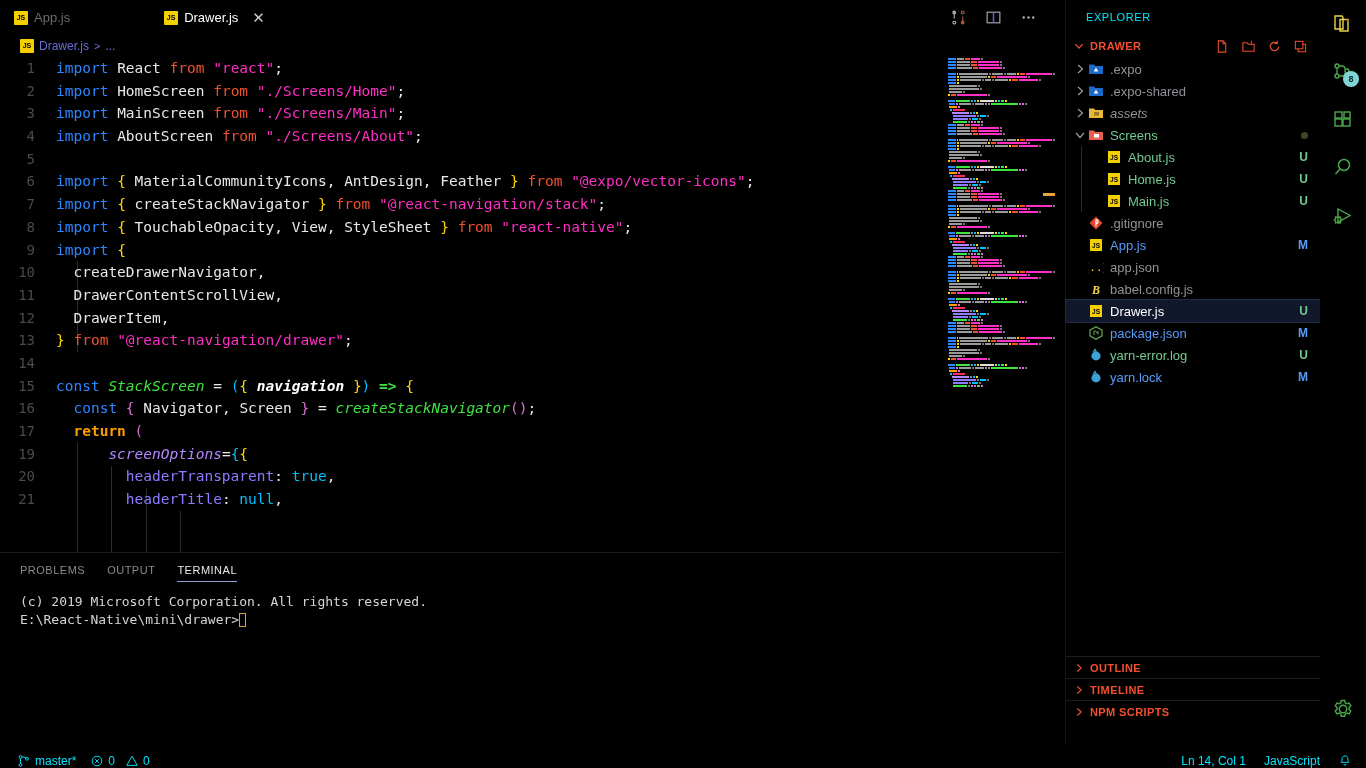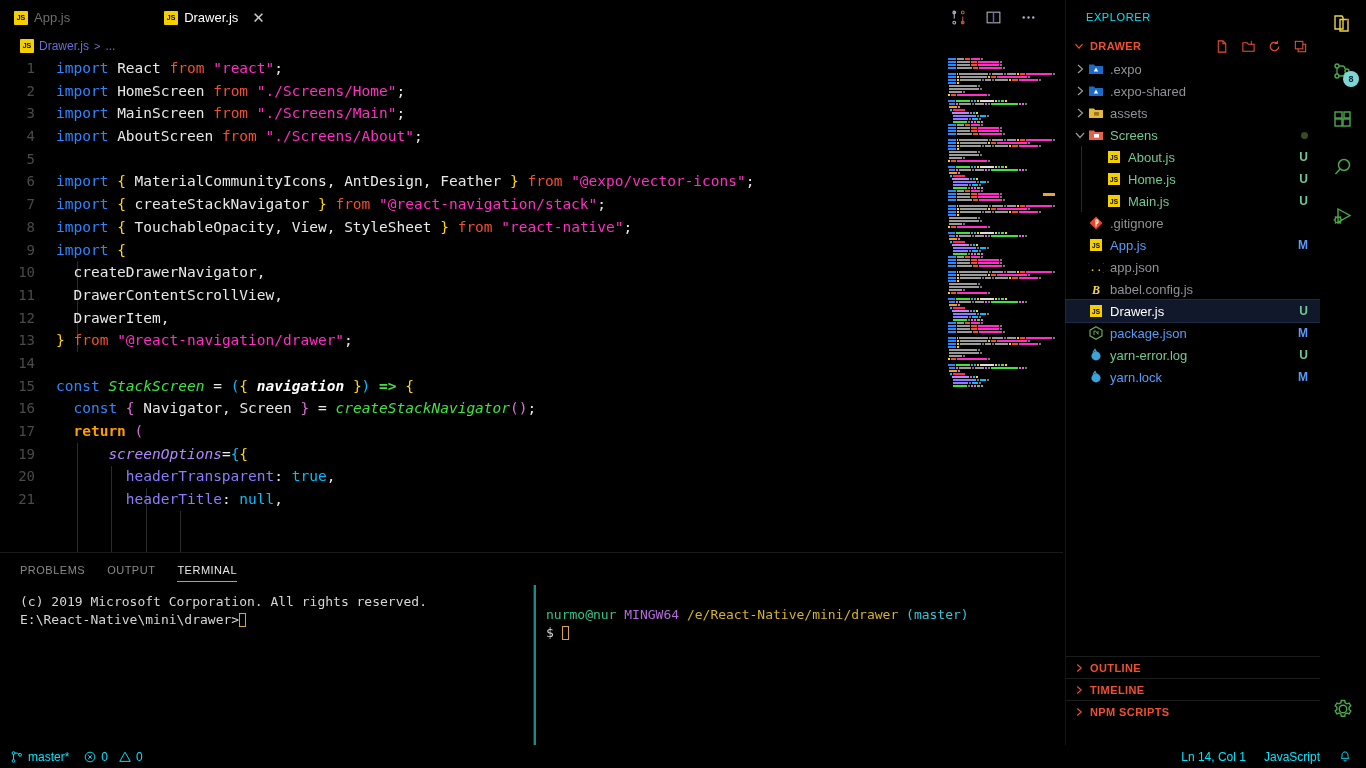--- a/index.html
+++ b/index.html
@@ -208,22 +208,22 @@
     position: absolute; right: 7px; bottom: 9px;
     min-width: 16px; height: 16px; border-radius: 8px; background: #7fd5d5;
     color: #0b2a2a; font-size: 9px; font-weight: bold;
     display: flex; align-items: center; justify-content: center;
   }
   .ab-spacer { flex: 1; }
 
   
   .statusbar {
     position: absolute; left: 0; bottom: 0; width: 1366px; height: 23px;
-    background: #000; display: flex; align-items: center;
-    font-size: 12px; color: #00e5ff;
+    background: #000; display: flex; align-items: flex-end;
+    font-size: 12px; color: #00e5ff; padding-left: 7px;
   }
   .sb-left { display: flex; align-items: center; gap: 14px; padding-left: 10px; }
   .sb-right { margin-left: auto; display: flex; align-items: center; gap: 18px; padding-right: 14px; }
   .sb-item { display: flex; align-items: center; gap: 4px; cursor: pointer; }
   .si { width: 14px; height: 14px; display:block; }
 </style>
 </head>
 <body>
 
 <div class="app">
@@ -1039,24 +1039,20 @@
       <div class="ptab active">TERMINAL</div>
 
     </div>
 
     <div class="term-body">
       <div class="term-pane left">
         <div class="tline">(c) 2019 Microsoft Corporation. All rights reserved.</div>
         <div class="tline"></div>
         <div class="tline"><span>E:\React-Native\mini\drawer&gt;</span><span class="cursor-box"></span></div>
       </div>
-      <div class="term-pane right">
-        <div class="tline" style="margin-top:13px;"><span class="g-user">nurmo@nur</span><span> </span><span class="g-host">MINGW64</span><span> </span><span class="g-path">/e/React-Native/mini/drawer</span><span> </span><span class="g-branch">(master)</span></div>
-        <div class="tline"><span class="g-dollar">$</span><span> </span><span class="cursor-box"></span></div>
-      </div>
     </div>
   </div>
 
   <div class="sidebar">
     <div class="sb-title">EXPLORER</div>
 
     <div class="sb-section-head">
       <svg class="chev" viewBox="0 0 16 16">
         <polyline points="4,6 8,10.5 12,6" fill="none" stroke="#f1502f" stroke-width="1.3"></polyline>
       </svg>
@@ -1099,21 +1095,21 @@
             <svg class="tw-chev" viewBox="0 0 16 16">
               <polyline points="6,4 10.5,8 6,12" fill="none" stroke="#9a9a9a" stroke-width="1.2"></polyline>
             </svg>
           </span>
           <span class="ficon"><svg width="16" height="16" viewBox="0 0 16 16">
               <path d="M1 3.5h5l1.2 1.6H15V13H1z" fill="#1b6ac9"></path>
               <path d="M8 6.5l2.2 4H5.8z" fill="#fff"></path>
             </svg></span>
           <span class="tlabel c-plain">.expo-shared</span>
         </div>
-        <div class="trow" style="padding-left: 6px;">
+        <div class="trow" style="padding-left: 6px; font-style: italic;">
           <span>
             <svg class="tw-chev" viewBox="0 0 16 16">
               <polyline points="6,4 10.5,8 6,12" fill="none" stroke="#9a9a9a" stroke-width="1.2"></polyline>
             </svg>
           </span>
           <span class="ficon"><svg width="16" height="16" viewBox="0 0 16 16">
               <path d="M1 3.5h5l1.2 1.6H15V13H1z" fill="#e8b83a"></path>
               <rect x="6" y="7" width="5" height="3.6" fill="#7a5a10" opacity=".7"></rect>
             </svg></span>
           <span class="tlabel c-plain">assets</span>

